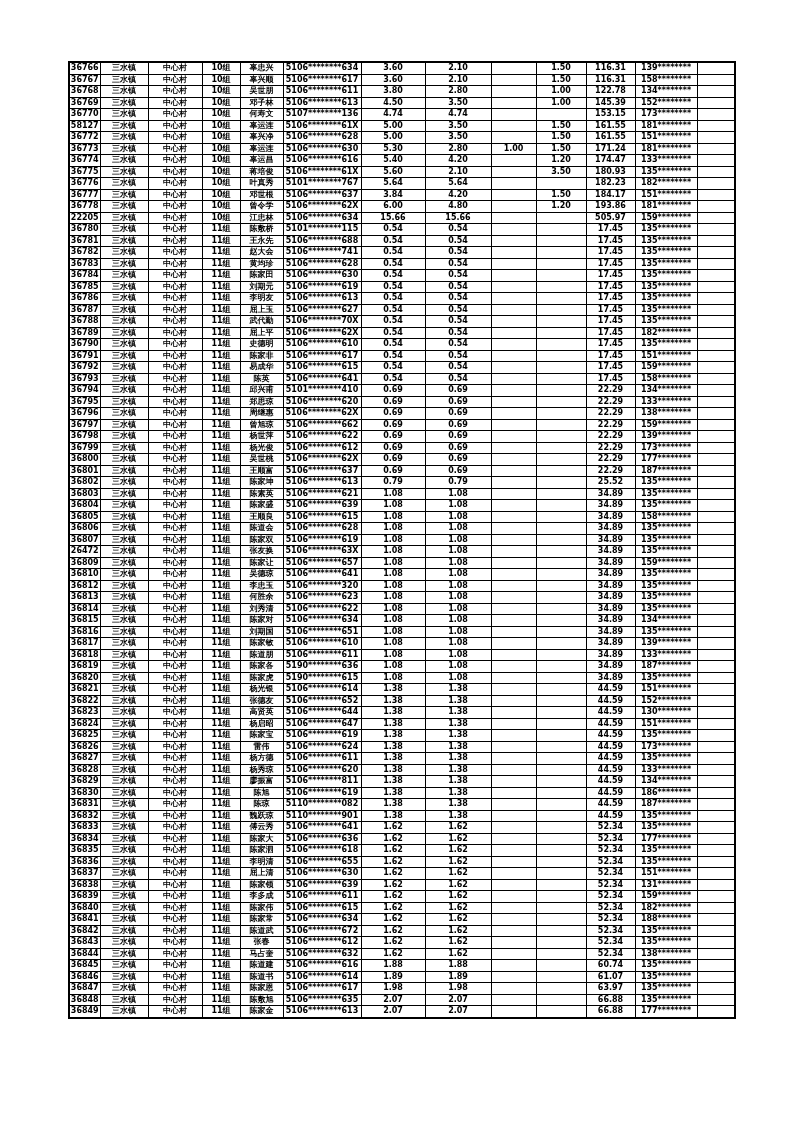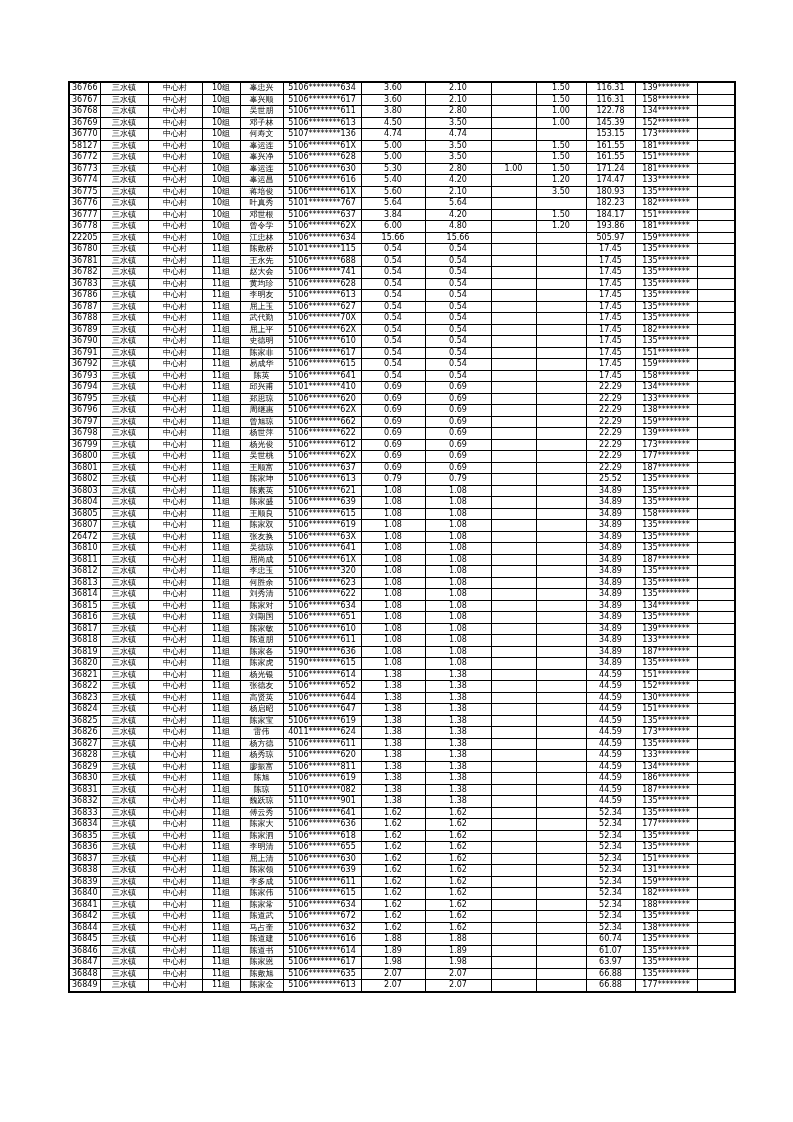--- a/index.html
+++ b/index.html
@@ -18,21 +18,22 @@
     position: absolute;
     left: 0; top: 0;
     width: 793px;
     height: 1122px;
     background: #ffffff;
     overflow: hidden;
   }
   .table-wrap {
     position: absolute;
     left: 68px;
-    top: 81px;
+    top: 61px;
+    font-weight: bold;
   }
   table.roster {
     border-collapse: collapse;
     table-layout: fixed;
     border: 2px solid #000;
   }
   table.roster td {
     border: 1px solid #000;
     padding: 0;
     height: 10.5px;
@@ -344,20 +345,50 @@
             <td>5106********628</td>
             <td>0.54</td>
             <td>0.54</td>
             <td></td>
             <td></td>
             <td>17.45</td>
             <td>135********</td>
             <td></td>
           </tr>
           <tr>
+            <td>36784</td>
+            <td>三水镇</td>
+            <td>中心村</td>
+            <td>11组</td>
+            <td>陈家田</td>
+            <td>5106********630</td>
+            <td>0.54</td>
+            <td>0.54</td>
+            <td></td>
+            <td></td>
+            <td>17.45</td>
+            <td>135********</td>
+            <td></td>
+          </tr>
+          <tr>
+            <td>36785</td>
+            <td>三水镇</td>
+            <td>中心村</td>
+            <td>11组</td>
+            <td>刘期元</td>
+            <td>5106********619</td>
+            <td>0.54</td>
+            <td>0.54</td>
+            <td></td>
+            <td></td>
+            <td>17.45</td>
+            <td>135********</td>
+            <td></td>
+          </tr>
+          <tr>
             <td>36786</td>
             <td>三水镇</td>
             <td>中心村</td>
             <td>11组</td>
             <td>李明友</td>
             <td>5106********613</td>
             <td>0.54</td>
             <td>0.54</td>
             <td></td>
             <td></td>
@@ -644,20 +675,35 @@
             <td>5106********615</td>
             <td>1.08</td>
             <td>1.08</td>
             <td></td>
             <td></td>
             <td>34.89</td>
             <td>158********</td>
             <td></td>
           </tr>
           <tr>
+            <td>36806</td>
+            <td>三水镇</td>
+            <td>中心村</td>
+            <td>11组</td>
+            <td>陈道会</td>
+            <td>5106********628</td>
+            <td>1.08</td>
+            <td>1.08</td>
+            <td></td>
+            <td></td>
+            <td>34.89</td>
+            <td>135********</td>
+            <td></td>
+          </tr>
+          <tr>
             <td>36807</td>
             <td>三水镇</td>
             <td>中心村</td>
             <td>11组</td>
             <td>陈家双</td>
             <td>5106********619</td>
             <td>1.08</td>
             <td>1.08</td>
             <td></td>
             <td></td>
@@ -674,50 +720,50 @@
             <td>5106********63X</td>
             <td>1.08</td>
             <td>1.08</td>
             <td></td>
             <td></td>
             <td>34.89</td>
             <td>135********</td>
             <td></td>
           </tr>
           <tr>
+            <td>36809</td>
+            <td>三水镇</td>
+            <td>中心村</td>
+            <td>11组</td>
+            <td>陈家让</td>
+            <td>5106********657</td>
+            <td>1.08</td>
+            <td>1.08</td>
+            <td></td>
+            <td></td>
+            <td>34.89</td>
+            <td>159********</td>
+            <td></td>
+          </tr>
+          <tr>
             <td>36810</td>
             <td>三水镇</td>
             <td>中心村</td>
             <td>11组</td>
             <td>吴德琼</td>
             <td>5106********641</td>
             <td>1.08</td>
             <td>1.08</td>
             <td></td>
             <td></td>
             <td>34.89</td>
             <td>135********</td>
             <td></td>
           </tr>
           <tr>
-            <td>36811</td>
-            <td>三水镇</td>
-            <td>中心村</td>
-            <td>11组</td>
-            <td>屈尚成</td>
-            <td>5106********61X</td>
-            <td>1.08</td>
-            <td>1.08</td>
-            <td></td>
-            <td></td>
-            <td>34.89</td>
-            <td>187********</td>
-            <td></td>
-          </tr>
-          <tr>
             <td>36812</td>
             <td>三水镇</td>
             <td>中心村</td>
             <td>11组</td>
             <td>李忠玉</td>
             <td>5106********320</td>
             <td>1.08</td>
             <td>1.08</td>
             <td></td>
             <td></td>
@@ -919,21 +965,21 @@
             <td>44.59</td>
             <td>135********</td>
             <td></td>
           </tr>
           <tr>
             <td>36826</td>
             <td>三水镇</td>
             <td>中心村</td>
             <td>11组</td>
             <td>雷伟</td>
-            <td>4011********624</td>
+            <td>5106********624</td>
             <td>1.38</td>
             <td>1.38</td>
             <td></td>
             <td></td>
             <td>44.59</td>
             <td>173********</td>
             <td></td>
           </tr>
           <tr>
             <td>36827</td>
@@ -1160,20 +1206,35 @@
             <td>188********</td>
             <td></td>
           </tr>
           <tr>
             <td>36842</td>
             <td>三水镇</td>
             <td>中心村</td>
             <td>11组</td>
             <td>陈道武</td>
             <td>5106********672</td>
+            <td>1.62</td>
+            <td>1.62</td>
+            <td></td>
+            <td></td>
+            <td>52.34</td>
+            <td>135********</td>
+            <td></td>
+          </tr>
+          <tr>
+            <td>36843</td>
+            <td>三水镇</td>
+            <td>中心村</td>
+            <td>11组</td>
+            <td>张春</td>
+            <td>5106********612</td>
             <td>1.62</td>
             <td>1.62</td>
             <td></td>
             <td></td>
             <td>52.34</td>
             <td>135********</td>
             <td></td>
           </tr>
           <tr>
             <td>36844</td>

